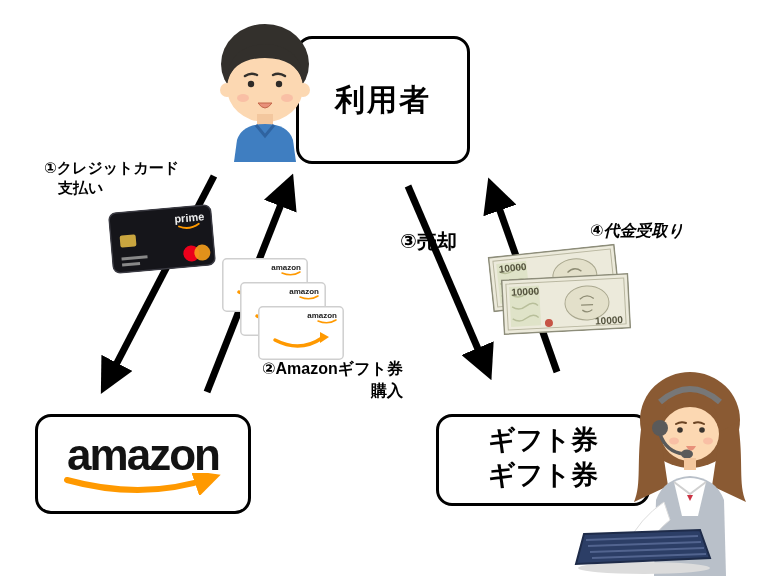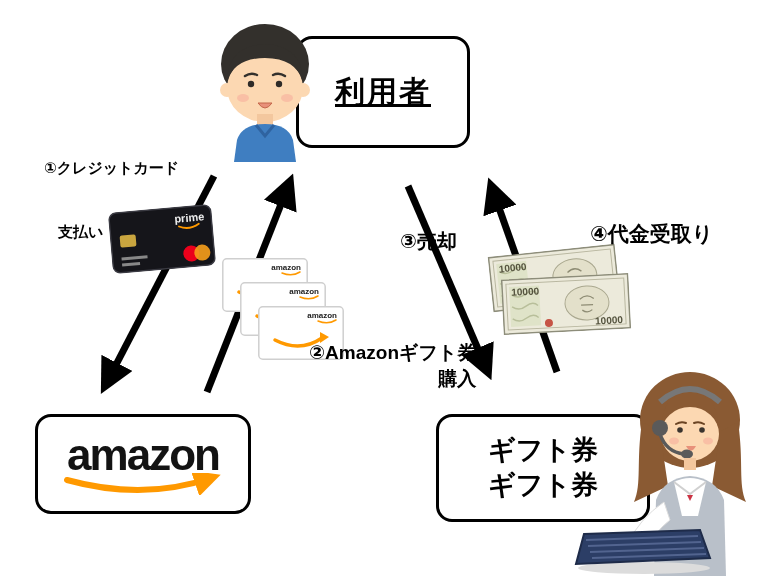--- a/index.html
+++ b/index.html
@@ -5,36 +5,36 @@
   * { margin:0; padding:0; box-sizing:border-box; }
   html,body { background:#fff; }
   body { font-family:"Liberation Sans","DejaVu Sans",sans-serif; }
   .canvas { position:relative; width:768px; height:576px; background:#fff; overflow:hidden; }
 
   .node {
     position:absolute; background:#fff; border:3.5px solid #000;
     border-radius:16px; display:flex; align-items:center; justify-content:center;
     z-index:1; text-align:center;
   }
-  .node-user   { left:296px; top:36px;  width:174px; height:112px;text-decoration:underline; }
+  .node-user   { left:296px; top:36px;  width:174px; height:128px; }
   .node-amazon { left:35px;  top:414px; width:216px; height:100px; flex-direction:column; }
-  .node-gift   { left:436px; top:414px; width:214px; height:108px; }
+  .node-gift   { left:436px; top:414px; width:214px; height:92px;font-family:Liberation Mono, monospace; }
 
   .node-label-lg { font-size:30px; font-weight:700; color:#000; letter-spacing:2px; }
   .node-label-md { font-size:27px; font-weight:700; color:#000; line-height:1.3; }
 
   .arrows { position:absolute; left:0; top:0; z-index:2; }
 
   .step-label { position:absolute; font-weight:700; color:#000; line-height:1.35; z-index:4; }
   .step-1 { left:44px;  top:158px; font-size:15px; }
-  .step-1 .line2 { padding-left:14px;margin-top:44px; }
-  .step-2 { left:262px; top:340px; font-size:19px;margin-left:47px; }
+  .step-1 .line2 { padding-left:14px; }
+  .step-2 { left:262px; top:358px; font-size:16px; }
   .step-2 .line2 { padding-left:16px;text-align:right; }
   .step-3 { left:400px; top:228px; font-size:20px; }
-  .step-4 { left:590px; top:220px; font-size:21px; }
+  .step-4 { left:590px; top:220px; font-size:16px;font-style:italic; }
 
   .illus { position:absolute; }
   .user-illus   { left:206px; top:12px;  z-index:4; }
   .card-illus   { left:110px; top:208px; z-index:3; transform:rotate(-5deg); }
   .giftcards    { left:218px; top:256px; z-index:3; width:170px; height:130px; }
   .giftcard     { position:absolute; }
   .gc-1 { left:4px;  top:2px;  z-index:1; }
   .gc-2 { left:22px; top:26px; z-index:2; }
   .gc-3 { left:40px; top:50px; z-index:3; }
   .money        { left:488px; top:246px; z-index:3; width:160px; height:110px; }

